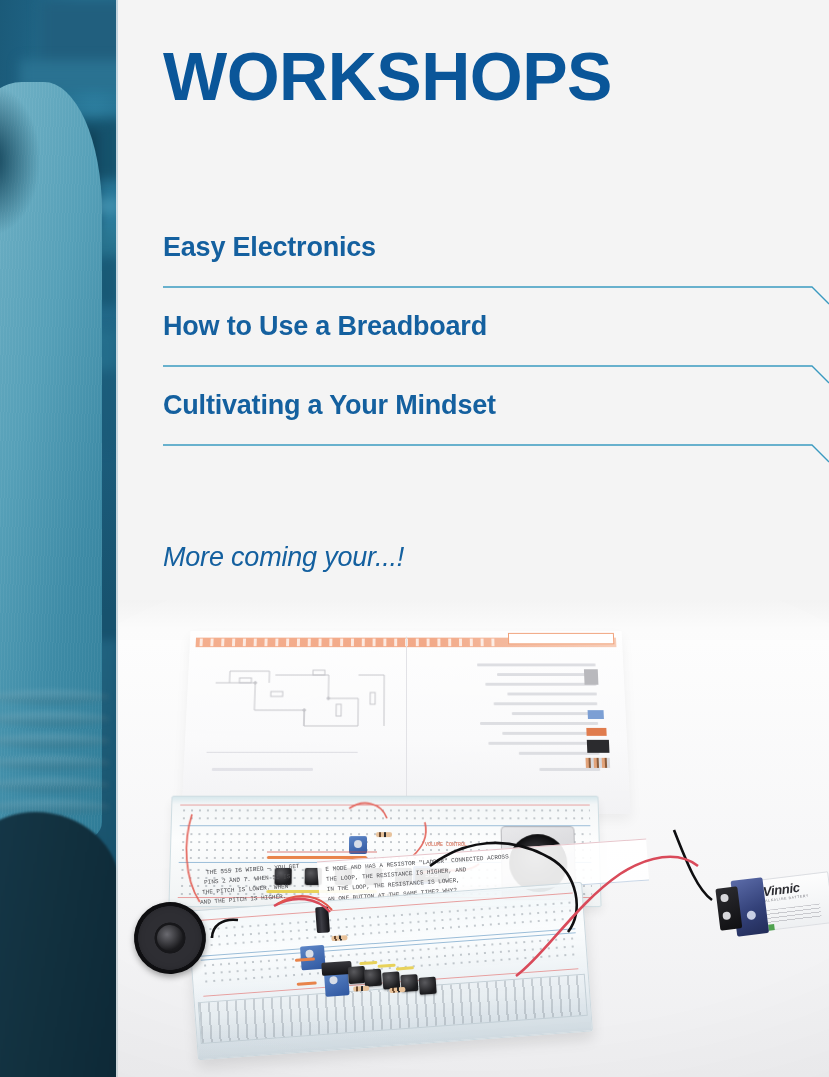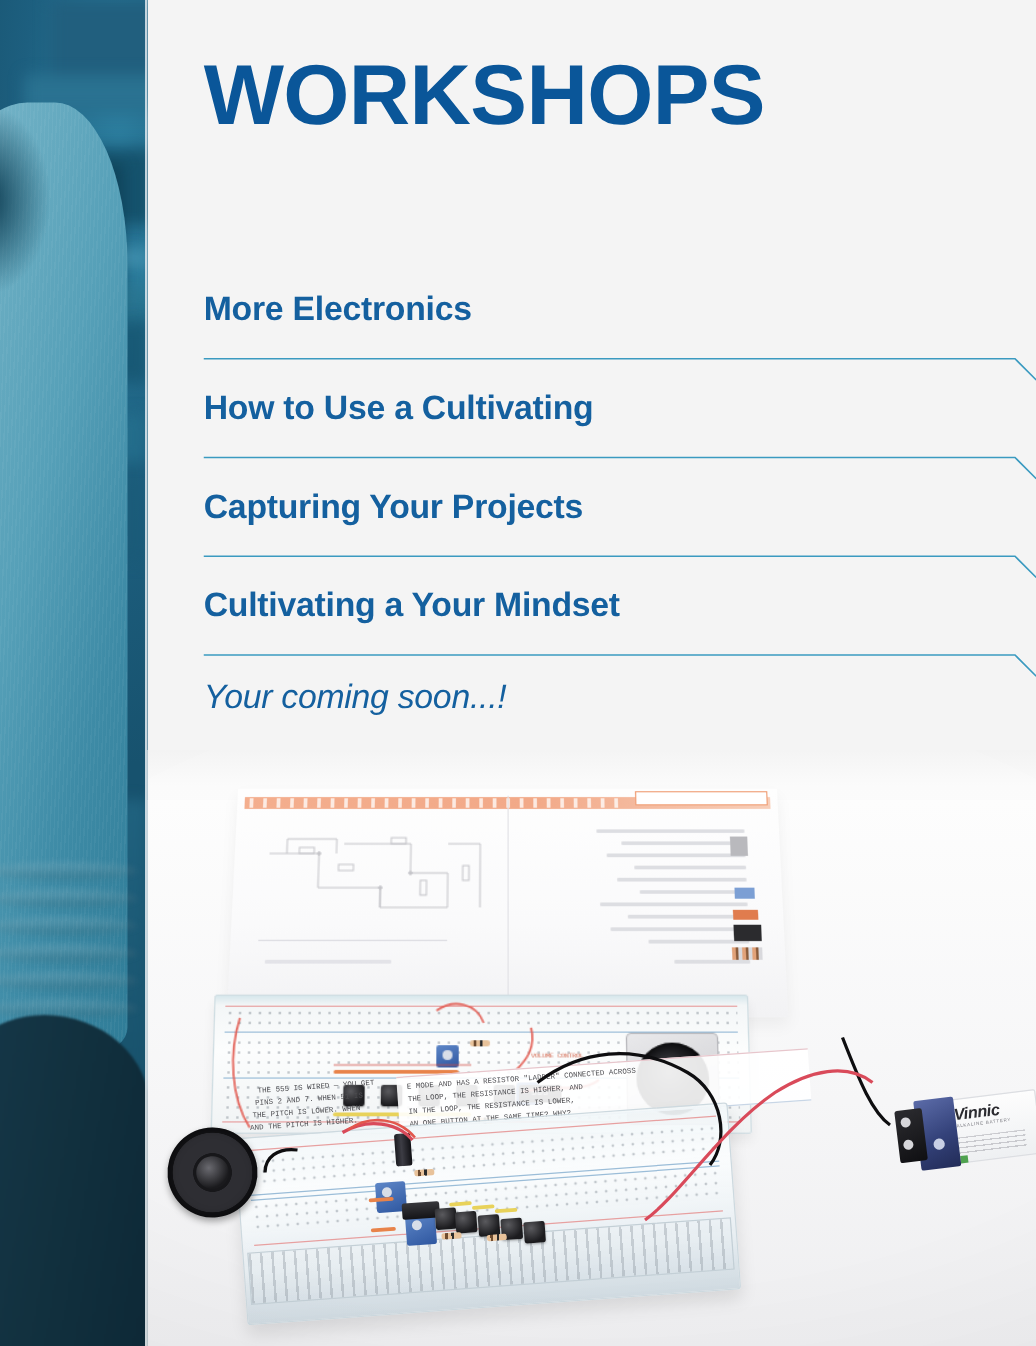--- a/index.html
+++ b/index.html
@@ -387,58 +387,50 @@
 
   <div class="content">
 
     <div class="title-block">
       <div class="title-main">WORKSHOPS</div>
     </div>
 
     <div class="list">
 
       <div class="list-item">
-        <div class="list-item-label">More Electronics</div>
+        <div class="list-item-label">Easy Electronics</div>
         <div class="rule">
           <svg viewBox="0 0 666 26" preserveAspectRatio="none" aria-hidden="true">
             <path d="M0 9 H649 L666 26" fill="none" stroke="#3a9ac0" stroke-width="1.3"></path>
           </svg>
         </div>
       </div>
 
       <div class="list-item">
-        <div class="list-item-label">How to Use a Cultivating</div>
+        <div class="list-item-label">How to Use a Breadboard</div>
         <div class="rule">
           <svg viewBox="0 0 666 26" preserveAspectRatio="none" aria-hidden="true">
             <path d="M0 9 H649 L666 26" fill="none" stroke="#3a9ac0" stroke-width="1.3"></path>
           </svg>
         </div>
       </div>
 
-      <div class="list-item">
-        <div class="list-item-label">Capturing Your Projects</div>
-        <div class="rule">
-          <svg viewBox="0 0 666 26" preserveAspectRatio="none" aria-hidden="true">
-            <path d="M0 9 H649 L666 26" fill="none" stroke="#3a9ac0" stroke-width="1.3"></path>
-          </svg>
-        </div>
-      </div>
 
       <div class="list-item">
         <div class="list-item-label">Cultivating a Your Mindset</div>
         <div class="rule">
           <svg viewBox="0 0 666 26" preserveAspectRatio="none" aria-hidden="true">
             <path d="M0 9 H649 L666 26" fill="none" stroke="#3a9ac0" stroke-width="1.3"></path>
           </svg>
         </div>
       </div>
 
     </div>
 
-    <div class="more">Your coming soon...!</div>
+    <div class="more">More coming your...!</div>
 
     <div class="photo">
       <div class="table-surface"></div>
 
       <div class="book">
         <div class="book-header"></div>
         <div class="book-header-ticks"></div>
         <div class="book-tab"></div>
         <div class="book-spine"></div>
 

